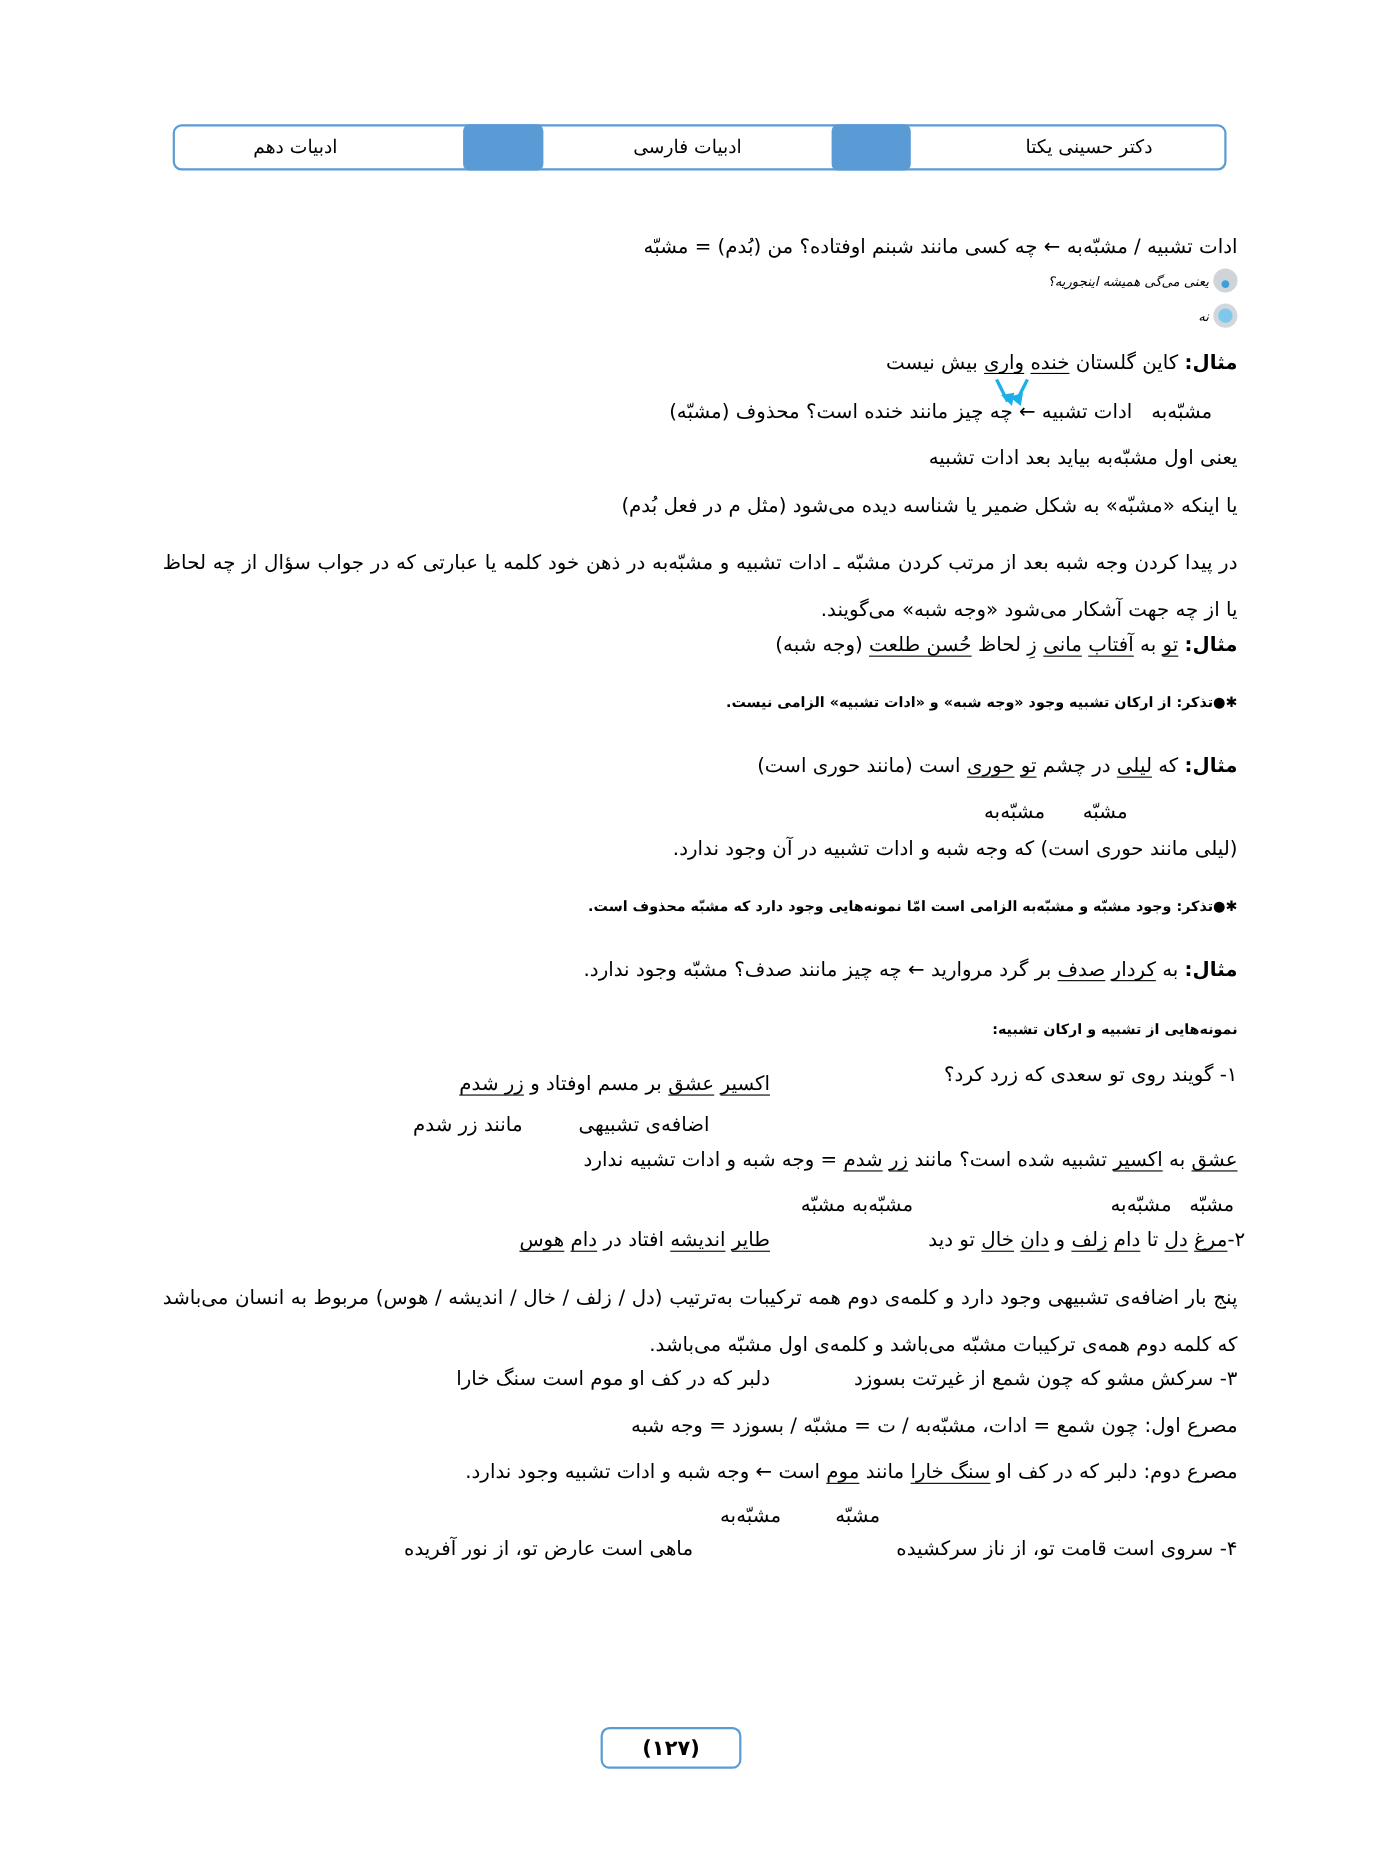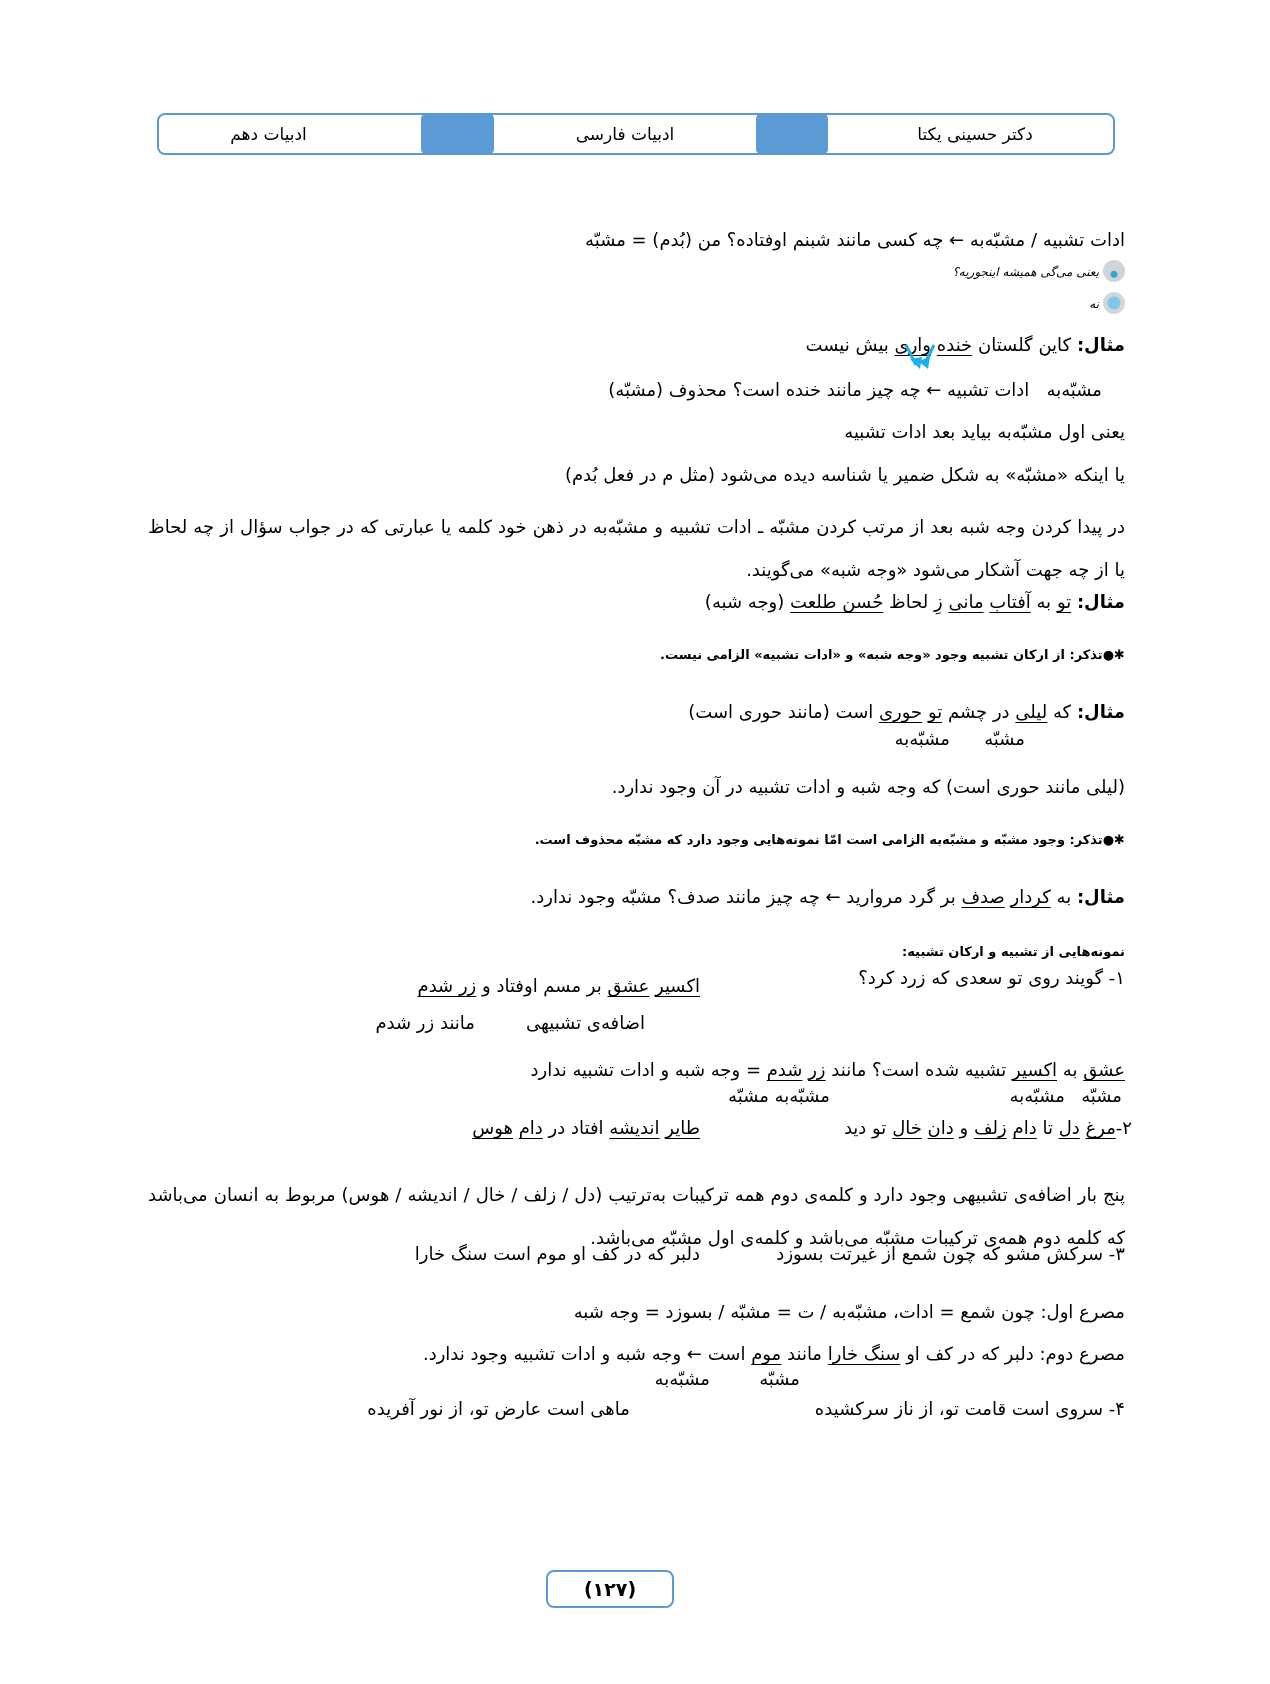--- a/index.html
+++ b/index.html
@@ -4,41 +4,41 @@
 <style>
   html, body { margin:0; padding:0; background:#ffffff; }
   body { width:1270px; height:1684px; position:relative; overflow:hidden;
          font-family:"DejaVu Sans", sans-serif; color:#000; }
   .header { position:absolute; left:157px; top:113px; width:958px; height:42px;
             border:2px solid #5b9bd5; border-radius:8px; box-sizing:border-box; }
   .hcell { position:absolute; top:0; height:100%; display:flex; align-items:center;
            justify-content:center; font-size:17px; direction:rtl; }
   .hblue { position:absolute; top:-2px; height:42px; background:#5b9bd5; border-radius:6px; }
   .line { position:absolute; right:145px; direction:rtl; white-space:nowrap;
-          font-size:18px; line-height:24px;margin-top:15px; }
+          font-size:18px; line-height:24px; }
   .full { left:148px; white-space:normal; text-align:justify; text-align-last:right; }
   .b { font-weight:bold; }
   .u { text-decoration:underline; text-underline-offset:4px; }
   .it { font-style:italic; font-size:12px; }
   .small { font-size:12px; }
   .title { font-weight:bold; font-size:13px; }
   .emoji { display:inline-block; width:22px; height:22px; border-radius:50%;
            vertical-align:middle; margin-left:4px; }
   .arrow-svg { position:absolute; }
   .pagebox { position:absolute; left:546px; top:1570px; width:128px; height:38px;
              border:2px solid #5b9bd5; border-radius:8px; box-sizing:border-box;
              display:flex; align-items:center; justify-content:center;
              font-size:19px; font-weight:bold; direction:rtl; }
   .col2 { position:absolute; direction:rtl; white-space:nowrap; font-size:18px; }
 </style>
 </head>
 <body>
 
 <div class="header">
-  <div class="hcell" style="right:15px;width:246px;padding-left:43px;">دکتر حسینی یکتا</div>
+  <div class="hcell" style="right:0;width:246px;padding-left:43px;">دکتر حسینی یکتا</div>
   <div class="hblue" style="right:285px;width:72px;"></div>
   <div class="hcell" style="right:357px;width:262px;padding-left:33px;">ادبیات فارسی</div>
   <div class="hblue" style="right:619px;width:73px;"></div>
   <div class="hcell" style="right:692px;width:305px;">ادبیات دهم</div>
 </div>
 
 <div class="line" style="top:213px;">ادات تشبیه / مشبّه‌به ← چه کسی مانند شبنم اوفتاده؟ من (بُدم) = مشبّه</div>
 
 <div class="line" style="top:243px;">
   <span class="emoji" style="background:radial-gradient(circle at 50% 65%,#3aa0d8 0 3px,#cfd4d8 4px);"></span><span class="it">یعنی می‌گی همیشه اینجوریه؟</span>

